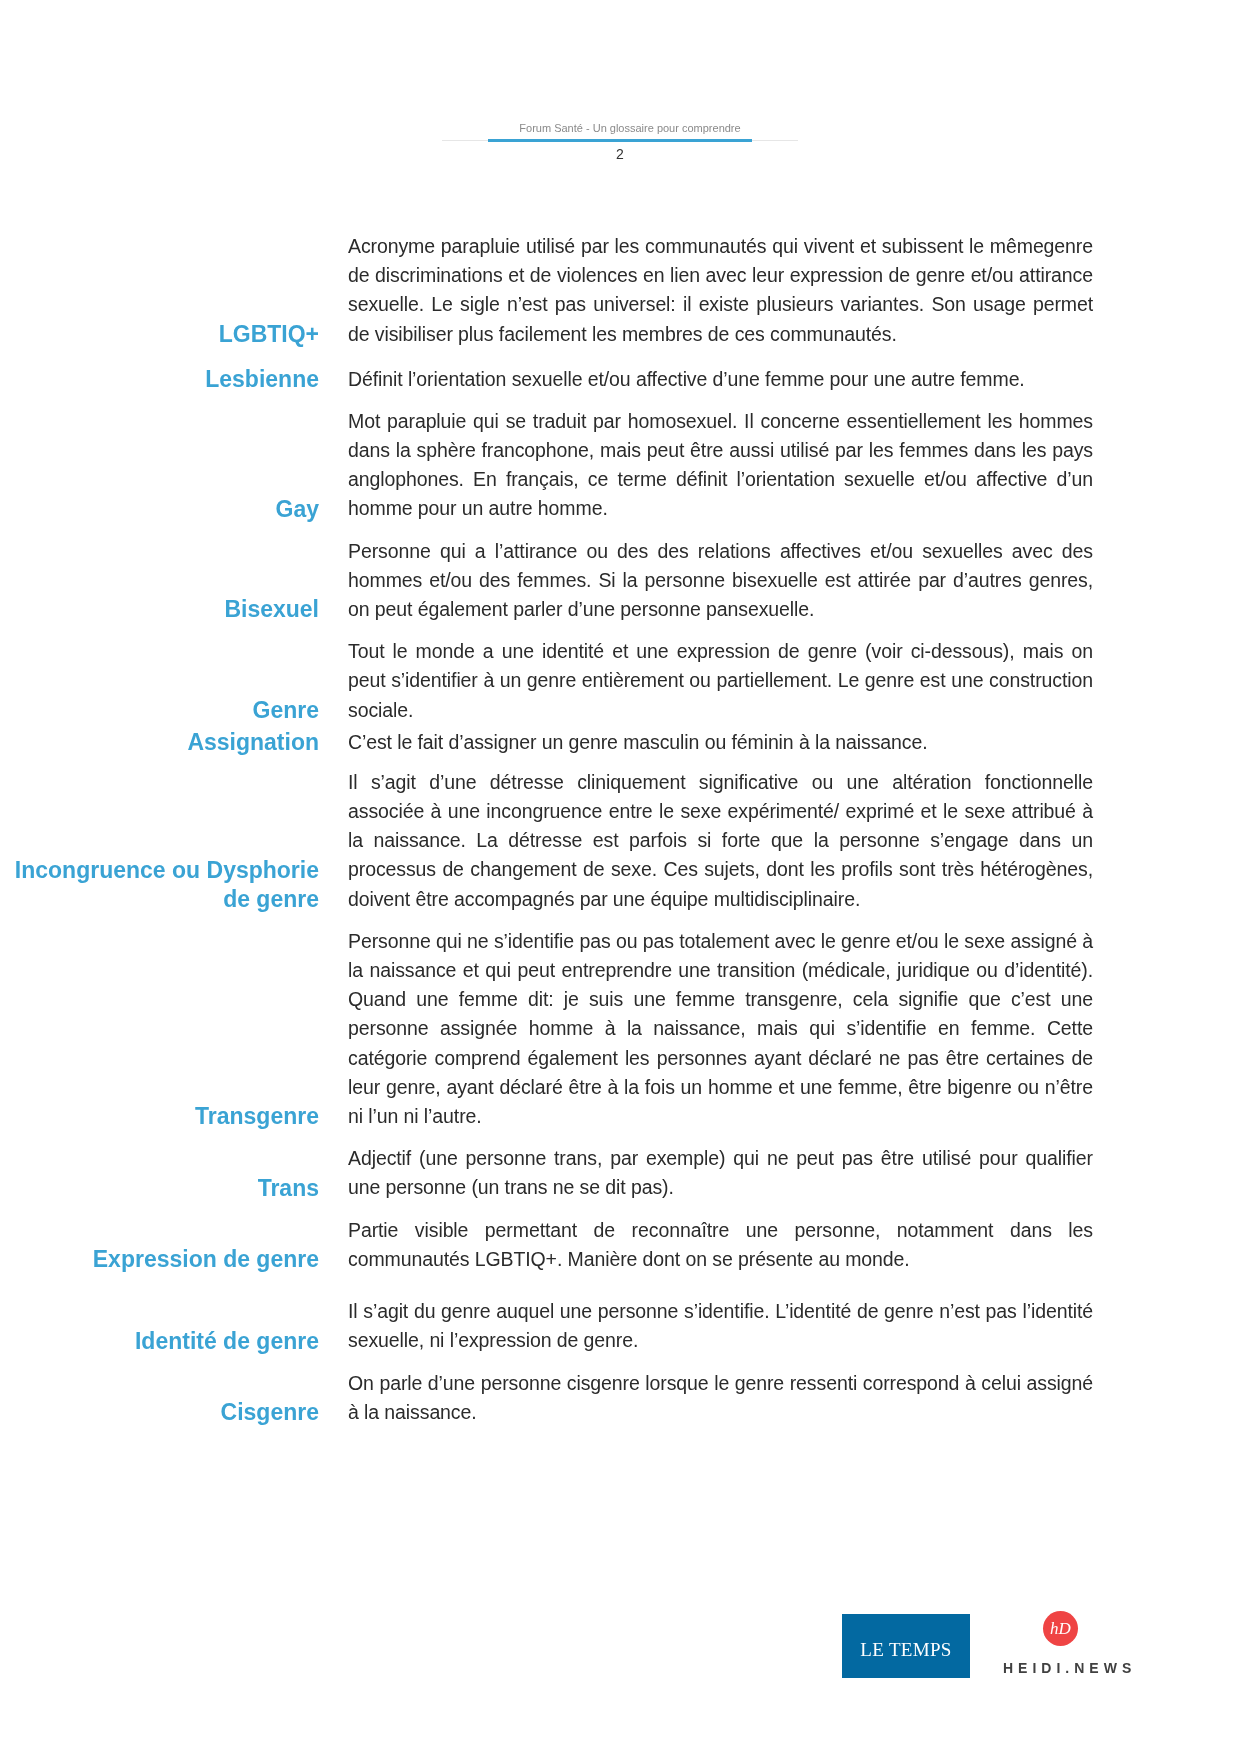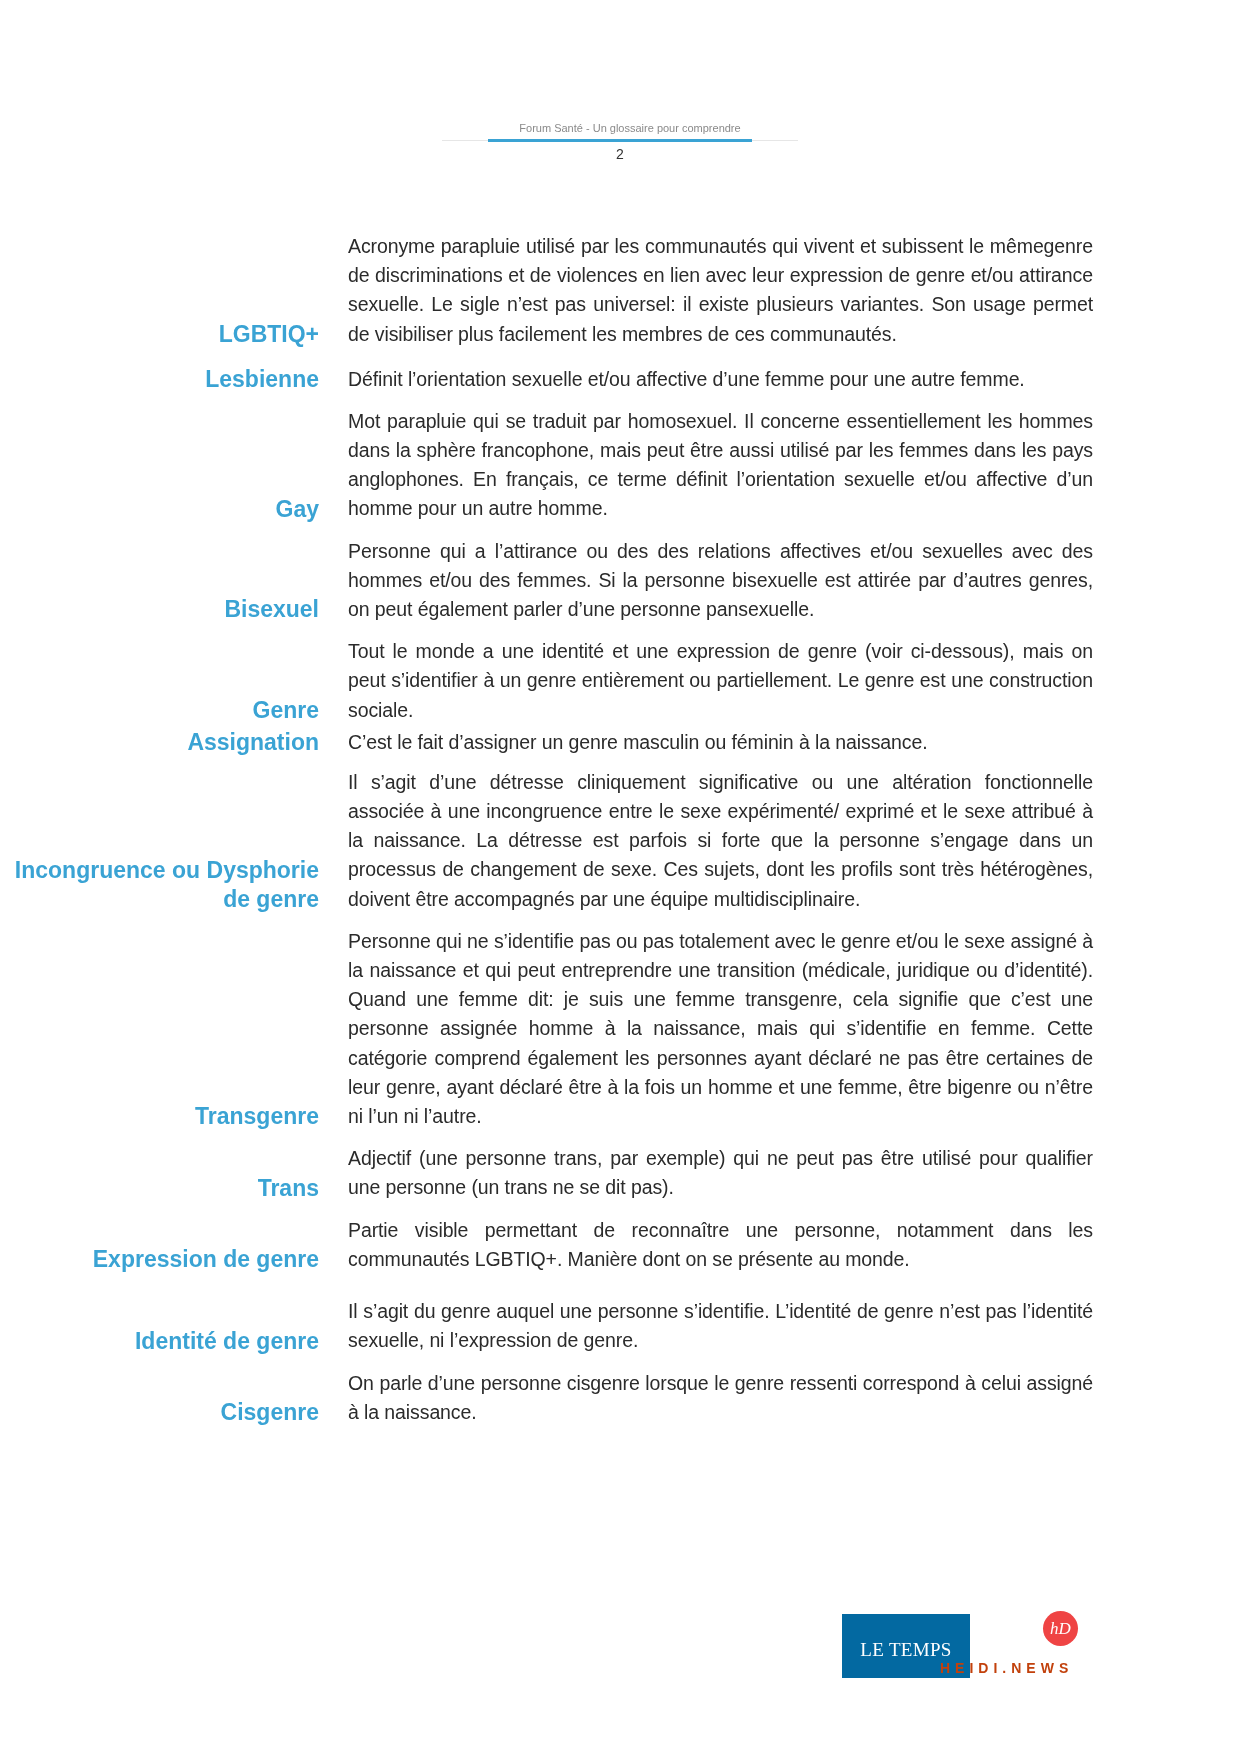--- a/index.html
+++ b/index.html
@@ -11,21 +11,21 @@
     .page-number { position: absolute; top: 146px; left: 600px; width: 40px; text-align: center; font-size: 14px; color: #333; }
 
     .glossary { position: absolute; left: 0; top: 232px; width: 1241px; }
     .entry { display: flex; align-items: flex-end; }
     .term { width: 348px; text-align: right; padding-right: 29px; box-sizing: border-box; color: #3aa3d4; font-weight: bold; font-size: 23px; line-height: 29px; margin-top: 2px; }
     .definition { width: 745px; color: #2b2b2b; font-size: 19.5px; line-height: 29.2px; text-align: justify; letter-spacing: -0.1px; }
 
     .footer-logos { position: absolute; left: 0; top: 0; }
     .letemps { position: absolute; left: 842px; top: 1614px; width: 128px; height: 64px; background: #0369a1; color: #ffffff; font-family: "Liberation Serif", "DejaVu Serif", serif; font-size: 19px; display: flex; align-items: center; justify-content: center; padding-top: 8px; box-sizing: border-box; letter-spacing: 0.3px; }
     .heidi-circle { position: absolute; left: 1043px; top: 1611px; width: 35px; height: 35px; border-radius: 50%; background: #ef4444; color: #fff; font-family: "Liberation Serif", "DejaVu Serif", serif; font-style: italic; font-size: 17px; display: flex; align-items: center; justify-content: center; }
-    .heidi-text { position: absolute; left: 940px; top: 1660px; width: 130px; text-align: center; font-size: 14px; font-weight: bold; letter-spacing: 5px; color: #c2410c; }
+    .heidi-text { position: absolute; left: 1003px; top: 1660px; width: 130px; text-align: center; font-size: 14px; font-weight: bold; letter-spacing: 5px; color: #404040; }
   </style>
 </head>
 <body>
 
 <div class="header">
   <div class="header-rule"></div>
   <div class="header-title">Forum Santé - Un glossaire pour comprendre</div>
   <div class="header-underline"></div>
   <div class="page-number">2</div>
 </div>

